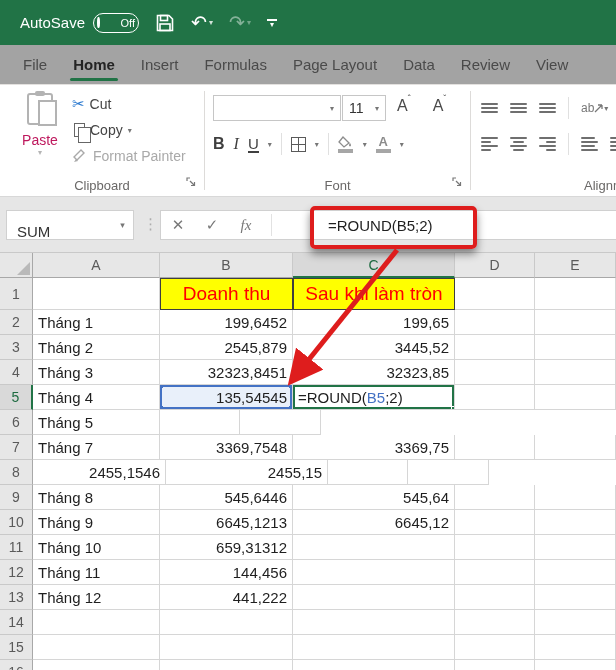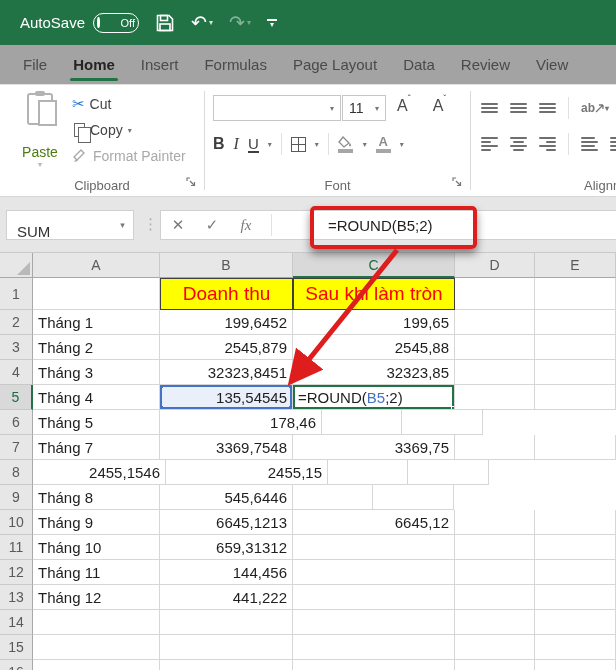--- a/index.html
+++ b/index.html
@@ -32,21 +32,21 @@
   .rgroup .glabel { position:absolute; bottom:3px; left:0; right:0; text-align:center; font-size:13px; color:#6a6867; }
   .gdivider { width:1px; background:#dddbd9; margin:6px 0; }
   .launcher { position:absolute; bottom:5px; right:8px; cursor:pointer; }
 
   
   .g-clipboard { width:204px; }
   .paste-btn { position:absolute; left:14px; top:8px; width:52px; text-align:center; cursor:pointer; }
   .clipboard-ico { width:26px; height:32px; border:2px solid #b3b3b3; border-radius:3px; margin:0 auto; position:relative; }
   .clipboard-ico::before { content:""; position:absolute; top:-4px; left:6px; width:10px; height:5px; background:#b3b3b3; border-radius:2px; }
   .clipboard-ico::after { content:""; position:absolute; right:-6px; bottom:-3px; width:15px; height:22px; background:#fff; border:2px solid #b3b3b3; }
-  .paste-btn .lbl { font-size:14px; color:#4d7c0f; margin-top:19px; }
+  .paste-btn .lbl { font-size:14px; color:#be185d; margin-top:7px; }
   .paste-btn .chev { font-size:8px; color:#b5b5b5; }
   .clip-cmds { position:absolute; left:72px; top:8px; display:flex; flex-direction:column; gap:4px; }
   .cmd { display:flex; align-items:center; gap:5px; font-size:14px; color:#444; height:22px; cursor:pointer; white-space:nowrap; }
   .cmd.disabled { color:#a9a9a9; }
   .scissors { color:#2e7bd0; font-size:15px; }
   .copy-ico { width:11px; height:14px; border:1.5px solid #666; position:relative; background:#fff; margin-left:2px; }
   .copy-ico::before { content:""; position:absolute; left:3px; top:3px; width:11px; height:14px; border:1.5px solid #666; background:#fff; }
   .chev9 { font-size:8px; color:#777; }
 
   
@@ -72,21 +72,21 @@
   .acolor { font-size:13px; font-weight:700; color:#8c8c8c; line-height:12px; }
 
   
   .g-align { flex:1; min-width:0; overflow:hidden; }
   .al-row { position:absolute; left:10px; display:flex; align-items:center; gap:12px; }
   .al-r1 { top:12px; } .al-r2 { top:48px; }
   .lines { display:flex; flex-direction:column; gap:2px; width:17px; cursor:pointer; }
   .lines i { display:block; height:2px; background:#6f6f6f; border-radius:1px; }
   .w100{width:100%;} .w60{width:60%;} .w80{width:80%;}
   .lines.al-left { align-items:flex-start; } .lines.al-center { align-items:center; } .lines.al-right { align-items:flex-end; }
-  .orient { display:flex; align-items:center; gap:0; color:#777; font-size:12px; cursor:pointer;font-weight:bold; }
+  .orient { display:flex; align-items:center; gap:0; color:#777; font-size:12px; cursor:pointer; }
   .g-align .glabel { text-align:left; padding-left:113px; white-space:nowrap; }
 
   
   .fbar { height:56px; background:#e6e6e6; position:relative; border-bottom:1px solid #c9c9c9; }
   .namebox { position:absolute; left:6px; top:13px; width:128px; height:30px; background:#fff; border:1px solid #d0d0d0; display:flex; align-items:center; }
   .namebox .nval { flex:1; padding-left:10px; font-size:15px; color:#333;margin-top:12px; }
   .namebox .nchev { width:22px; text-align:center; font-size:9px; color:#777; border-left:1px solid transparent; cursor:pointer; }
   .fdots { position:absolute; left:143px; top:18px; color:#adadad; font-size:15px; letter-spacing:0; }
   .fstrip { position:absolute; left:160px; top:13px; width:456px; height:30px; background:#fff; border:1px solid #d0d0d0; border-right:none; display:flex; align-items:center; }
   .fbtn { width:34px; text-align:center; font-size:15px; color:#787878; cursor:pointer; }
@@ -355,21 +355,21 @@
           <div class="cell c-a">Tháng 1</div>
           <div class="cell c-b num">199,6452</div>
           <div class="cell c-c num">199,65</div>
           <div class="cell c-d"></div>
           <div class="cell c-e"></div>
         </div>
         <div class="srow">
           <div class="rowhdr c-rh">3</div>
           <div class="cell c-a">Tháng 2</div>
           <div class="cell c-b num">2545,879</div>
-          <div class="cell c-c num">2545,88</div>
+          <div class="cell c-c num">3445,52</div>
           <div class="cell c-d"></div>
           <div class="cell c-e"></div>
         </div>
         <div class="srow">
           <div class="rowhdr c-rh">4</div>
           <div class="cell c-a">Tháng 3</div>
           <div class="cell c-b num">32323,8451</div>
           <div class="cell c-c num">32323,85</div>
           <div class="cell c-d"></div>
           <div class="cell c-e"></div>
@@ -383,21 +383,20 @@
             <span class="ref-blue">B5</span>
             <span>;2)</span>
             <span class="fh"></span>
           </div>
           <div class="cell c-d"></div>
           <div class="cell c-e"></div>
         </div>
         <div class="srow">
           <div class="rowhdr c-rh">6</div>
           <div class="cell c-a">Tháng 5</div>
-          <div class="cell c-c num">178,46</div>
           <div class="cell c-d"></div>
           <div class="cell c-e"></div>
         </div>
         <div class="srow">
           <div class="rowhdr c-rh">7</div>
           <div class="cell c-a">Tháng 7</div>
           <div class="cell c-b num">3369,7548</div>
           <div class="cell c-c num">3369,75</div>
           <div class="cell c-d"></div>
           <div class="cell c-e"></div>
@@ -406,20 +405,21 @@
           <div class="rowhdr c-rh">8</div>
           <div class="cell c-b num">2455,1546</div>
           <div class="cell c-c num">2455,15</div>
           <div class="cell c-d"></div>
           <div class="cell c-e"></div>
         </div>
         <div class="srow">
           <div class="rowhdr c-rh">9</div>
           <div class="cell c-a">Tháng 8</div>
           <div class="cell c-b num">545,6446</div>
+          <div class="cell c-c num">545,64</div>
           <div class="cell c-d"></div>
           <div class="cell c-e"></div>
         </div>
         <div class="srow">
           <div class="rowhdr c-rh">10</div>
           <div class="cell c-a">Tháng 9</div>
           <div class="cell c-b num">6645,1213</div>
           <div class="cell c-c num">6645,12</div>
           <div class="cell c-d"></div>
           <div class="cell c-e"></div>

